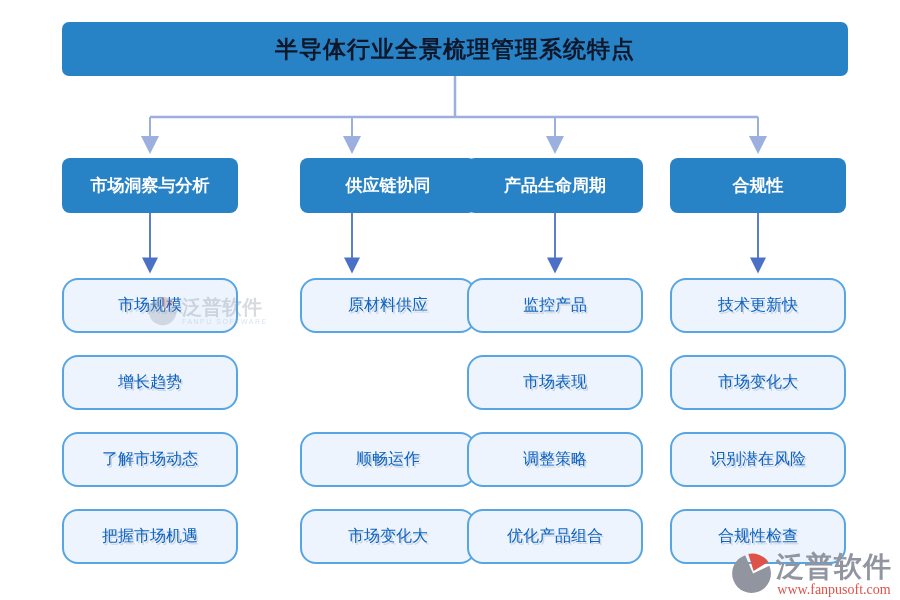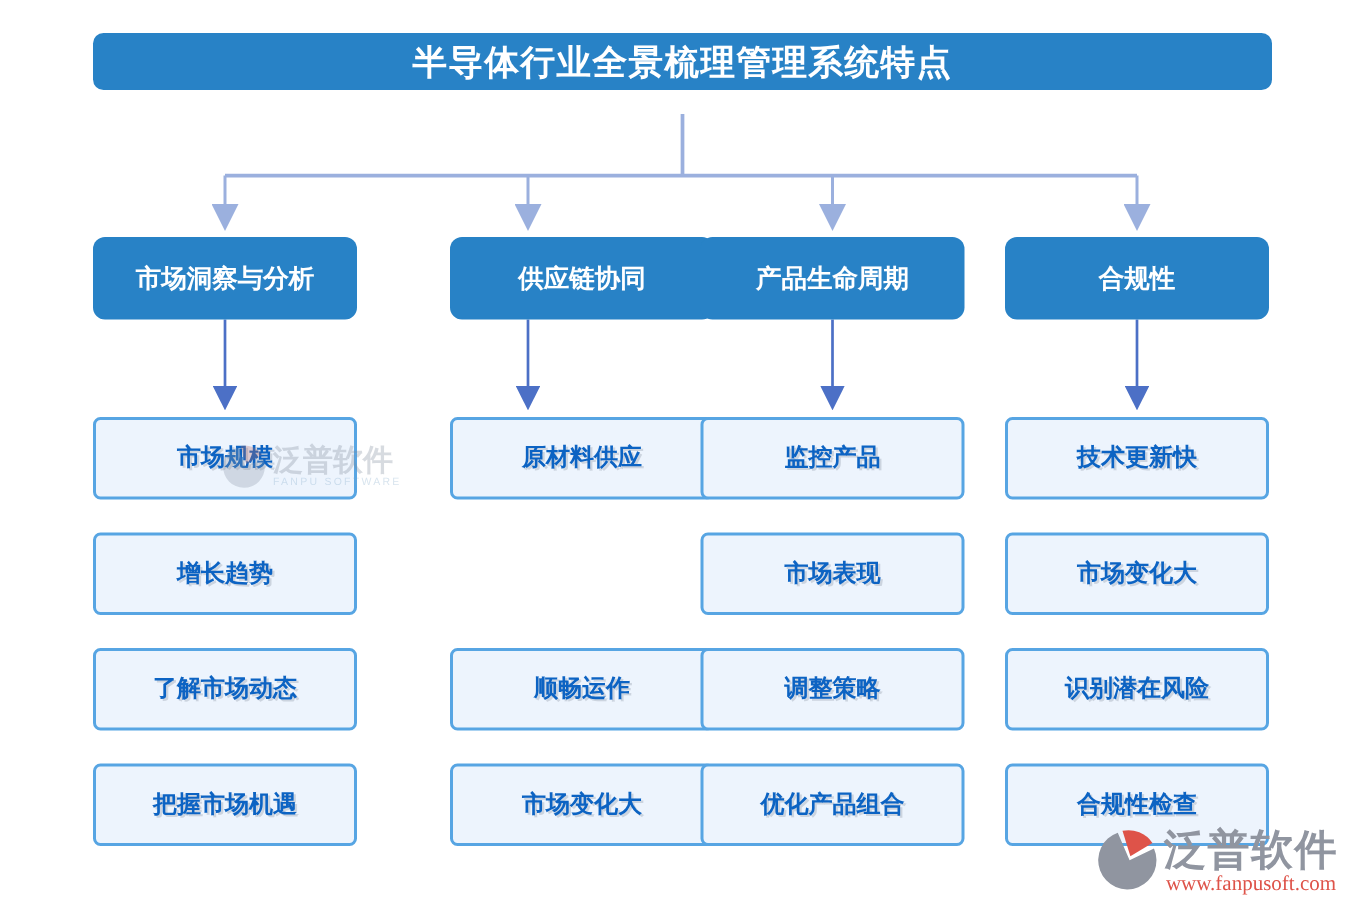--- a/index.html
+++ b/index.html
@@ -7,25 +7,25 @@
   .stage {
     position: relative;
     width: 900px;
     height: 600px;
     background: #ffffff;
     overflow: hidden;
   }
   .title-bar {
     position: absolute;
     left: 62px; top: 22px;
-    width: 786px; height: 38px;
+    width: 786px; height: 54px;
     background: #2882C6;
     border-radius: 7px;
     display: flex; align-items: center; justify-content: center;
-    color: #ffffff;
+    color: #0f172a;
     font-size: 23px;
     font-weight: bold;
     letter-spacing: 1px;
     z-index: 2;
   }
   .connectors {
     position: absolute;
     left: 0; top: 0;
     width: 900px; height: 600px;
     z-index: 1;
@@ -40,25 +40,25 @@
     color: #ffffff;
     font-size: 17px;
     font-weight: bold;
     z-index: 2;
   }
   .item-box {
     position: absolute;
     width: 172px; height: 51px;
     background: #EDF4FD;
     border: 2px solid #57A5E3;
-    border-radius: 5px;
+    border-radius: 16px;
     display: flex; align-items: center; justify-content: center;
     color: #0C63C3;
     font-size: 16px;
-    font-weight: bold;
+    font-weight: normal;
     text-shadow: 1.5px 1.5px 0 rgba(130,140,155,0.30);
     z-index: 2;
   }
   .col-0 { left: 62px; }
   .col-1 { left: 264px; margin-left: 36px; }
   .col-2 { left: 467px; }
   .col-3 { left: 670px; }
   .row-0 { top: 278px; }
   .row-1 { top: 355px; }
   .row-2 { top: 432px; }

